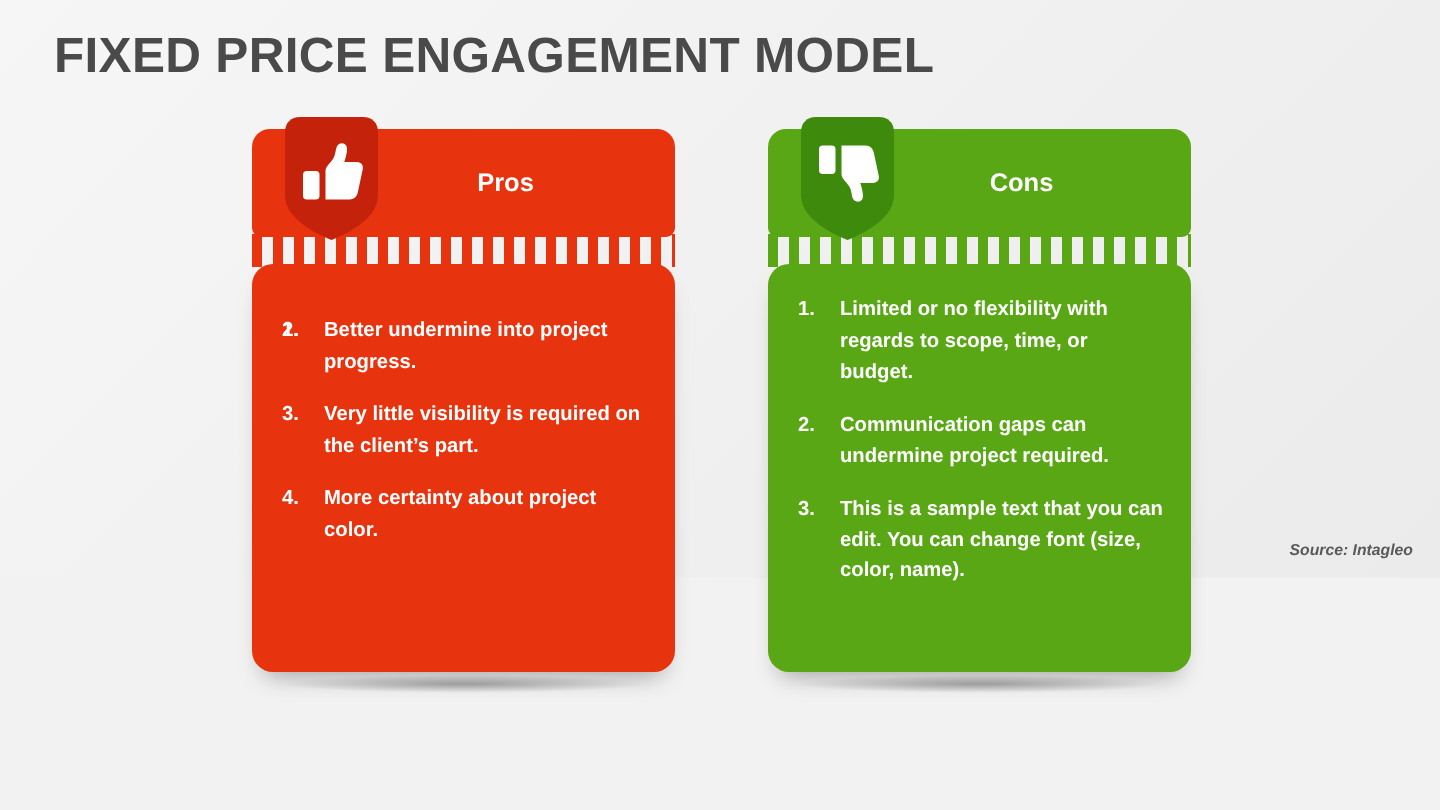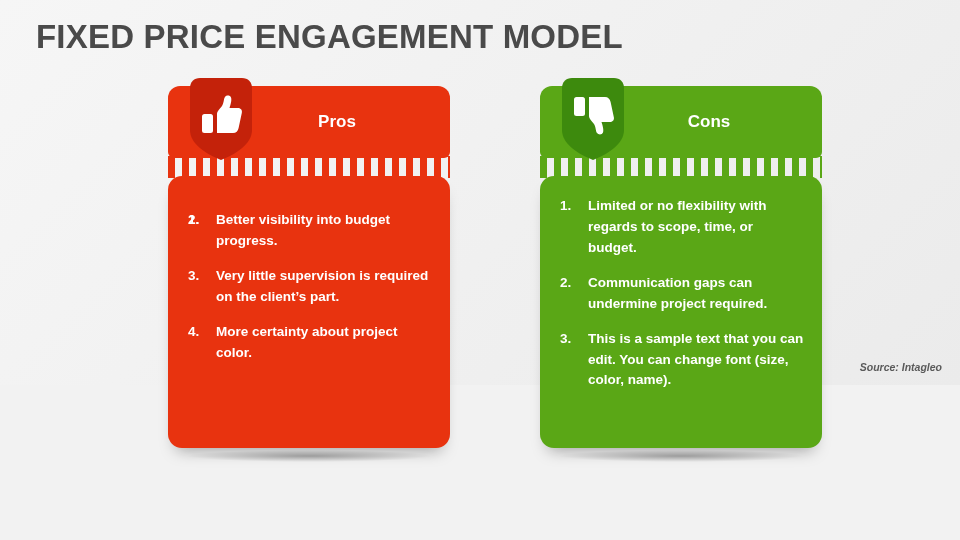--- a/index.html
+++ b/index.html
@@ -30,21 +30,21 @@
     letter-spacing: 0.2px;
     white-space: nowrap;
   }
 
   
   .group {
     position: absolute;
     top: 86px;
   }
   .group.pros { left: 168px; width: 282px; }
-  .group.cons { left: 540px; width: 282px; }
+  .group.cons { left: 512px; width: 282px; }
 
   
   .header-bar {
     position: relative;
     height: 72px;
     border-radius: 12px 12px 6px 6px;
     box-sizing: border-box;
   }
   .pros .header-bar { background: #e8330f; }
   .cons .header-bar { background: #5aa716; }
@@ -167,25 +167,25 @@
       <div class="fill"></div>
     </div>
 
     <div class="body-panel">
       <ol class="points">
         <li>
           <span class="num">1.</span>
         </li>
         <li>
           <span class="num">2.</span>
-          <span>Better visibility into budget progress.</span>
+          <span>Better undermine into project progress.</span>
         </li>
         <li>
           <span class="num">3.</span>
-          <span>Very little supervision is required on the client’s part.</span>
+          <span>Very little visibility is required on the client’s part.</span>
         </li>
         <li>
           <span class="num">4.</span>
           <span>More certainty about project color.</span>
         </li>
       </ol>
     </div>
 
     <div class="badge">
       <svg width="62" height="84" viewBox="0 0 62 84">

